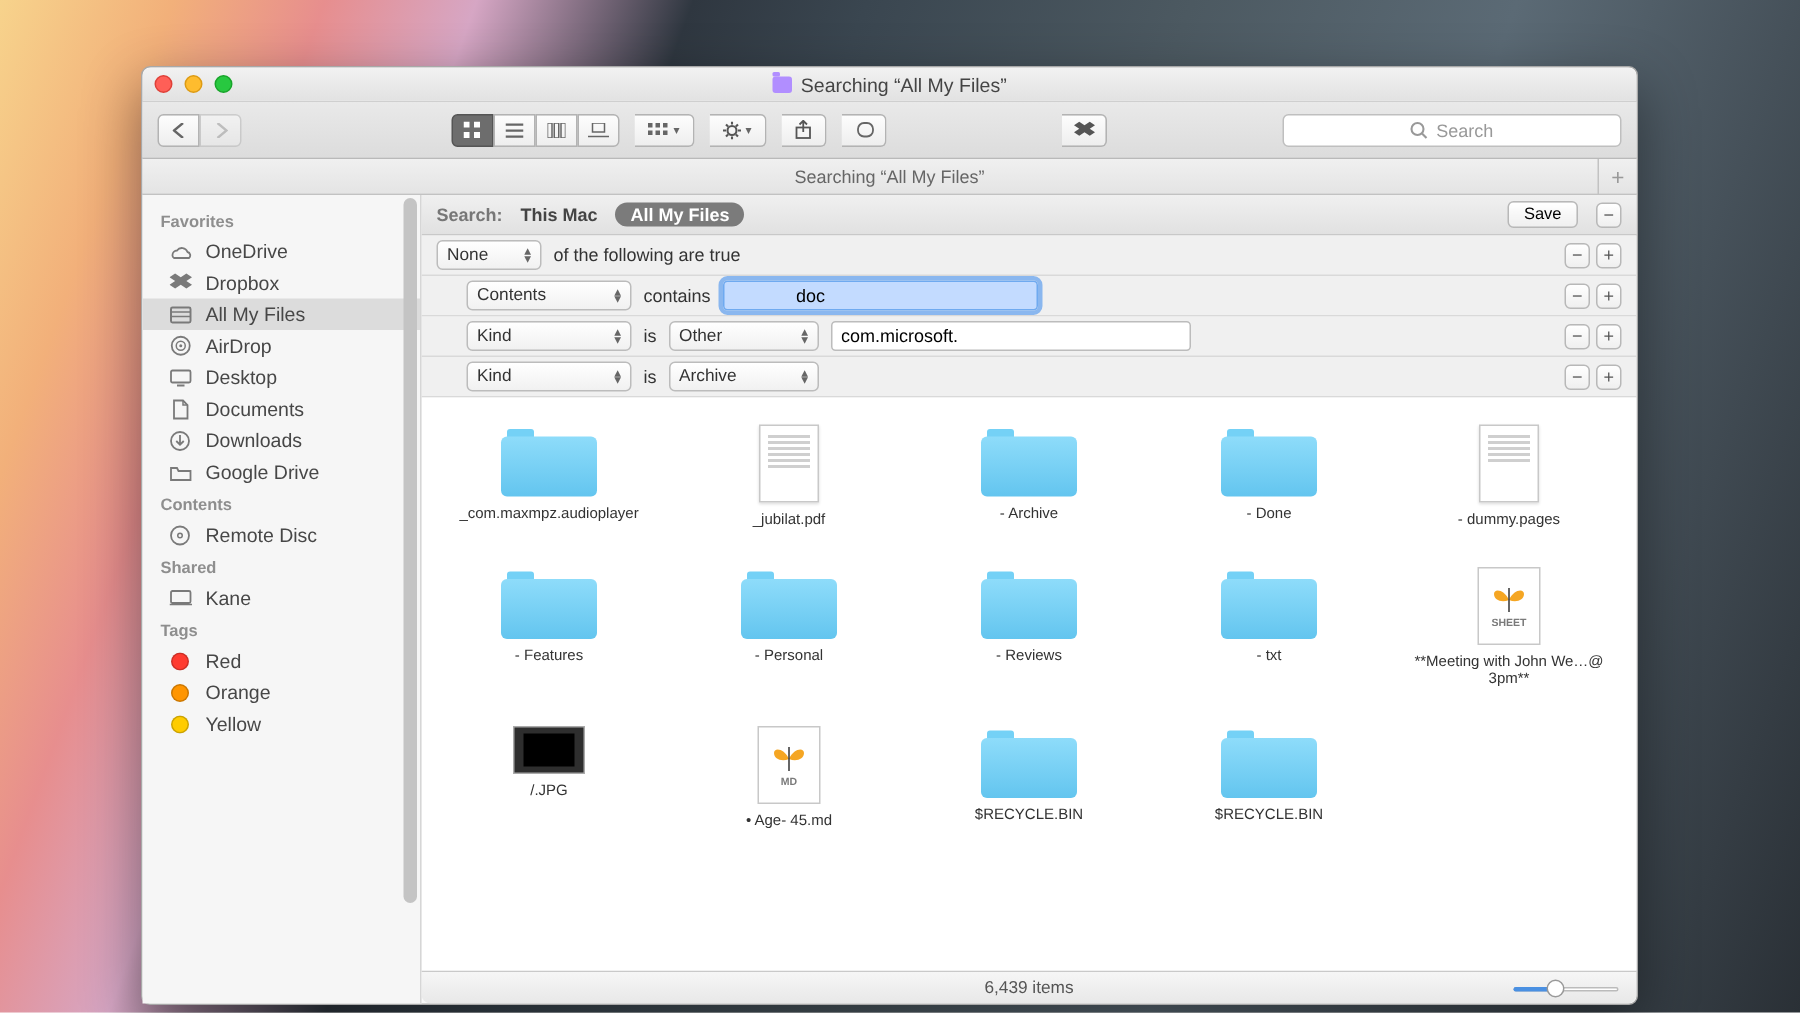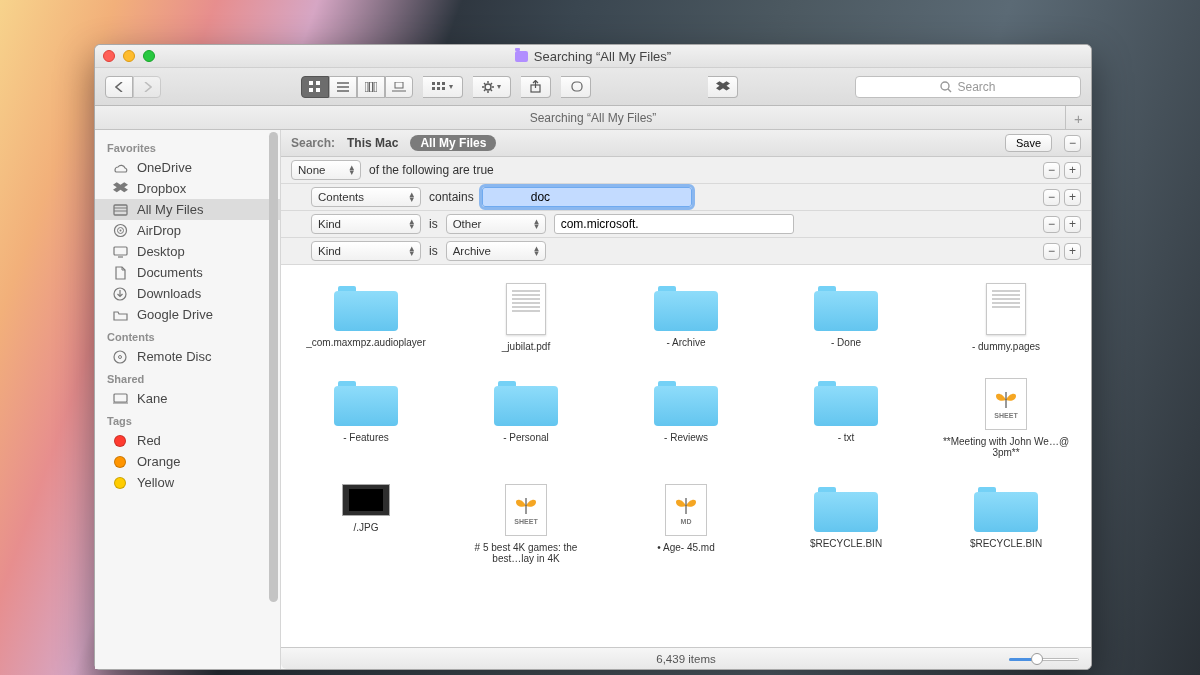--- a/index.html
+++ b/index.html
@@ -460,30 +460,20 @@
                 </svg>
                 <div>SHEET</div>
               </div>
               <div class="lab">**Meeting with John We…@ 3pm**</div>
             </div>
             <div class="item">
               <div class="jpgthumb"></div>
               <div class="lab">/.JPG</div>
             </div>
             <div class="item">
-              <div class="sheetfile">
-                <svg class="butterfly" viewBox="0 0 24 20">
-                  <path fill="#f5a623" d="M12 10C9 3 2 2 2 6s5 6 10 4c5 2 10 0 10-4s-7-3-10 4z"></path>
-                  <path stroke="#333" stroke-width="1" d="M12 2v16"></path>
-                </svg>
-                <div>SHEET</div>
-              </div>
-              <div class="lab"># 5 best 4K games: the best…lay in 4K</div>
-            </div>
-            <div class="item">
               <div class="mdfile">
                 <svg class="butterfly" viewBox="0 0 24 20">
                   <path fill="#f5a623" d="M12 10C9 3 2 2 2 6s5 6 10 4c5 2 10 0 10-4s-7-3-10 4z"></path>
                   <path stroke="#333" stroke-width="1" d="M12 2v16"></path>
                 </svg>
                 <div>MD</div>
               </div>
               <div class="lab">• Age- 45.md</div>
             </div>
             <div class="item">

